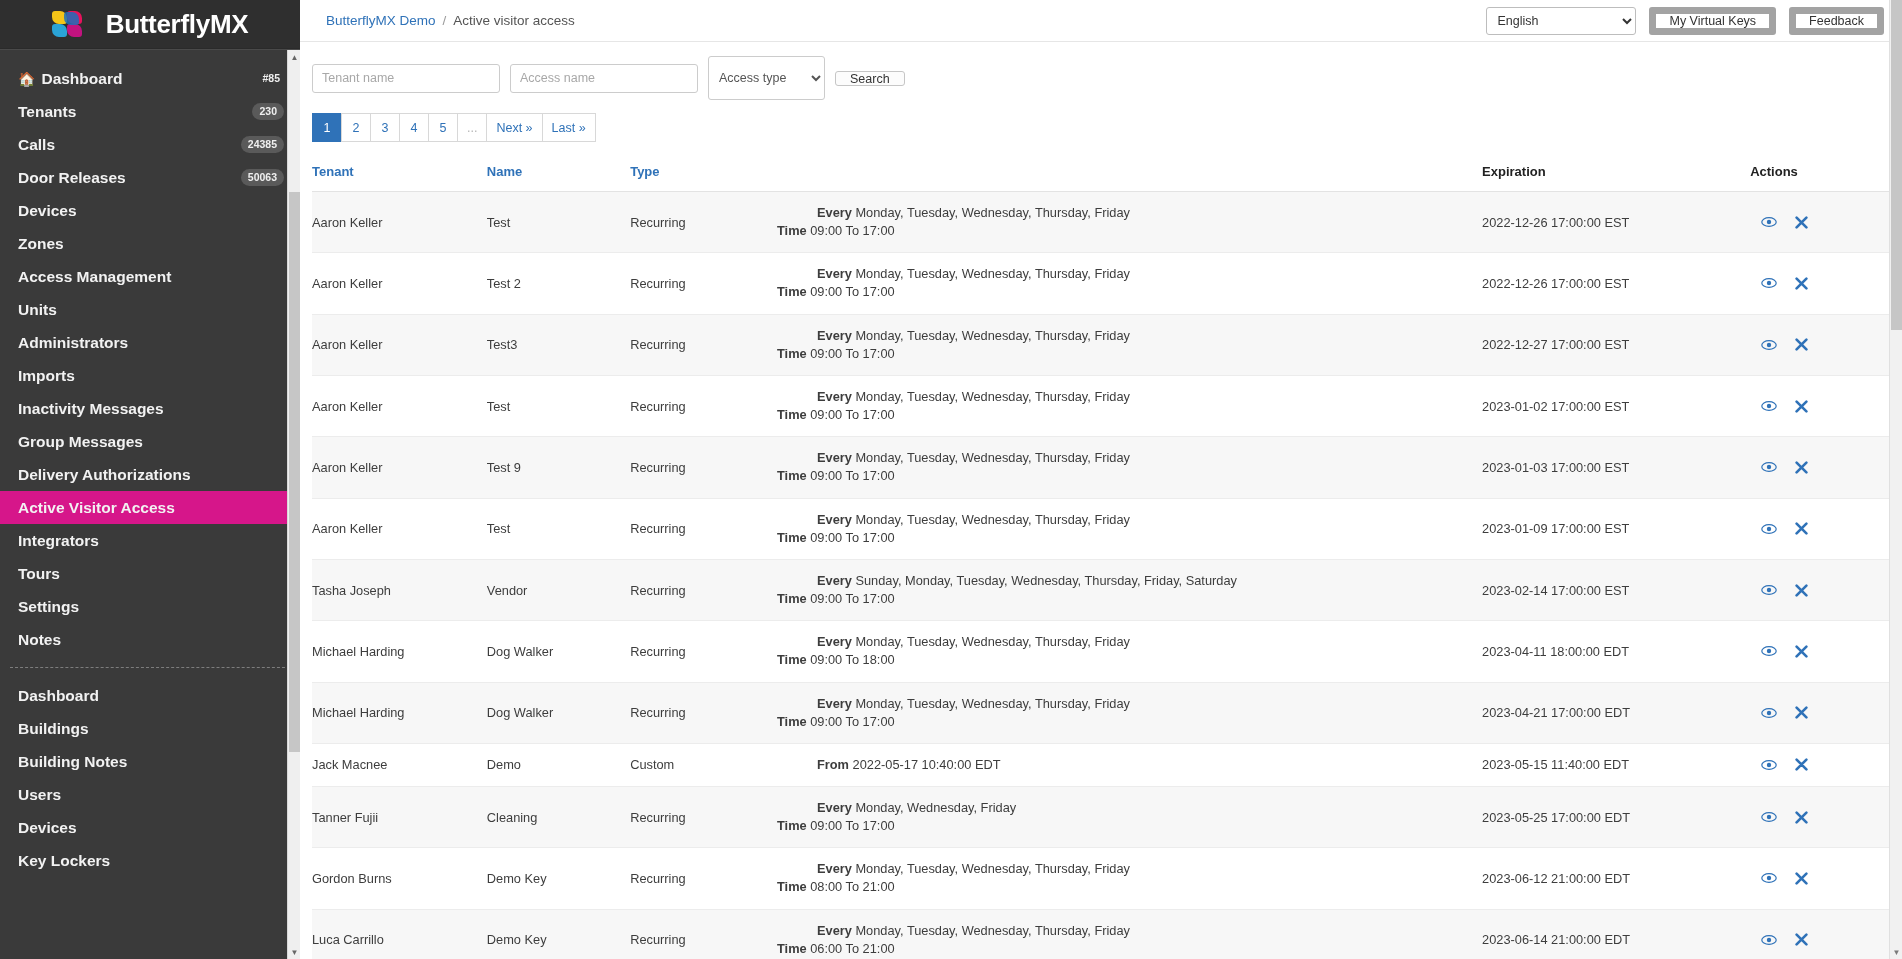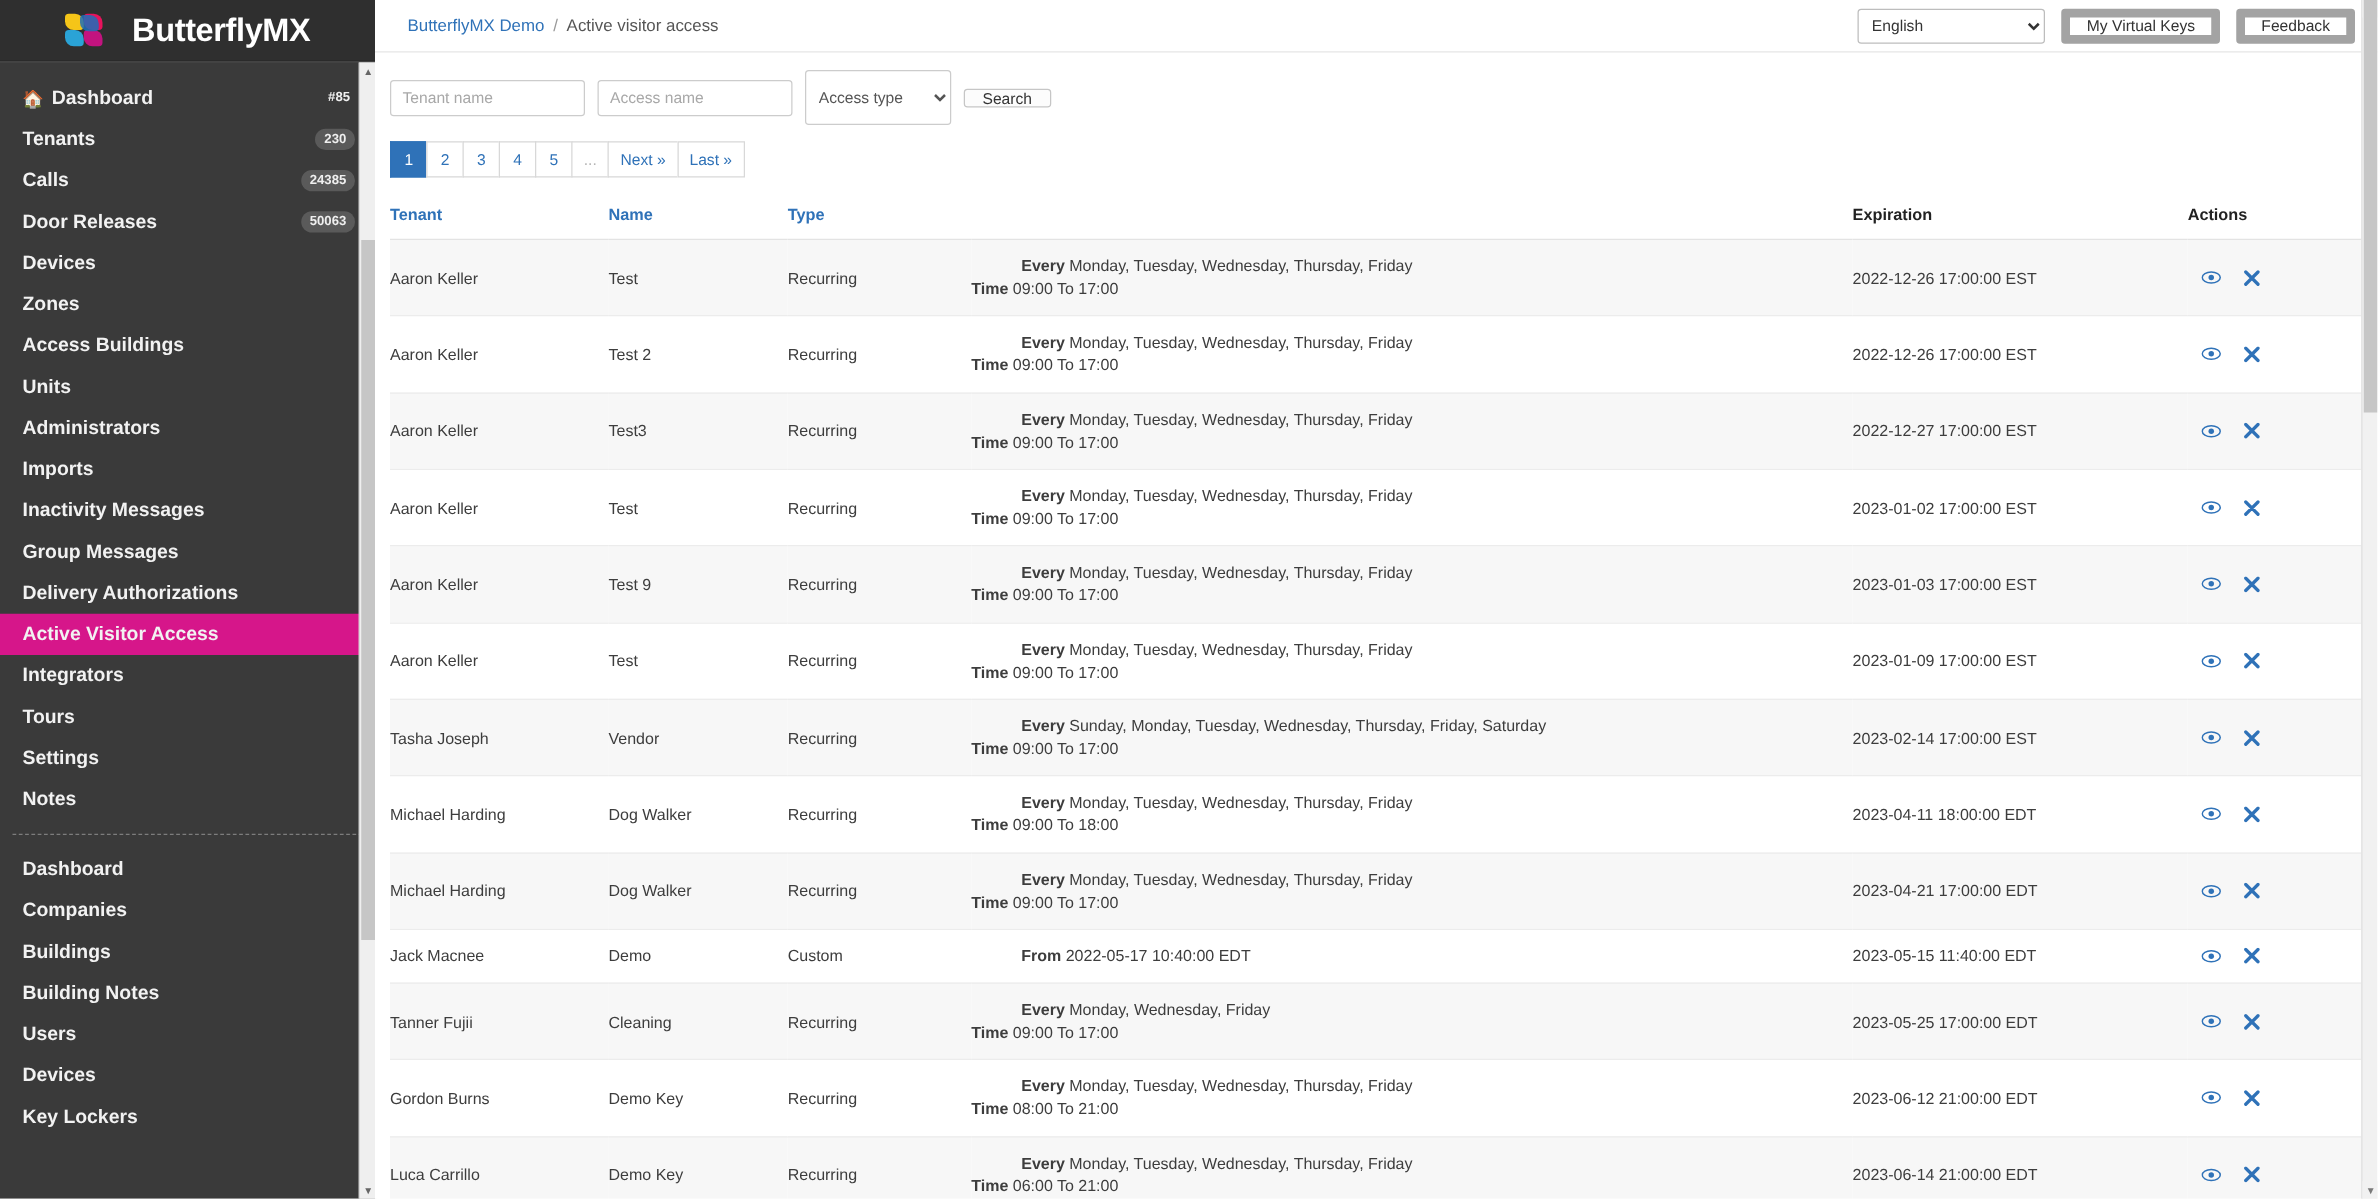--- a/index.html
+++ b/index.html
@@ -133,21 +133,21 @@
 
   
   #content { flex: 1; overflow: hidden; padding: 14px 0 0 0; position: relative; }
 
   #filters {
     display: flex; align-items: center; gap: 10px;
     padding: 0 0 0 12px;
     margin-bottom: 13px;
   }
   .fi {
-    height: 29px; width: 156px;
+    height: 29px; width: 188px;
     border: 1px solid #cccccc; border-radius: 3px;
     padding: 0 9px; font-size: 12.5px; color: #333;
     font-family: "Liberation Sans", sans-serif;
     background: #fff;
   }
   .fi::placeholder { color: #a8a8a8; }
   .fsel {
     height: 44px; width: 117px;
     border: 1px solid #cccccc; border-radius: 3px;
     padding: 0 6px; font-size: 12.5px; color: #555;
@@ -270,21 +270,21 @@
             <span class="nav-label">Door Releases</span>
             <span class="badge">50063</span>
           </div>
           <div class="nav-item">
             <span class="nav-label">Devices</span>
           </div>
           <div class="nav-item">
             <span class="nav-label">Zones</span>
           </div>
           <div class="nav-item">
-            <span class="nav-label">Access Buildings</span>
+            <span class="nav-label">Access Management</span>
           </div>
           <div class="nav-item">
             <span class="nav-label">Units</span>
           </div>
           <div class="nav-item">
             <span class="nav-label">Administrators</span>
           </div>
           <div class="nav-item">
             <span class="nav-label">Imports</span>
           </div>
@@ -308,23 +308,20 @@
           </div>
           <div class="nav-item">
             <span class="nav-label">Settings</span>
           </div>
           <div class="nav-item">
             <span class="nav-label">Notes</span>
           </div>
           <div class="nav-sep"></div>
           <div class="nav-item">
             <span class="nav-label">Dashboard</span>
-          </div>
-          <div class="nav-item">
-            <span class="nav-label">Companies</span>
           </div>
           <div class="nav-item">
             <span class="nav-label">Buildings</span>
           </div>
           <div class="nav-item">
             <span class="nav-label">Building Notes</span>
           </div>
           <div class="nav-item">
             <span class="nav-label">Users</span>
           </div>

